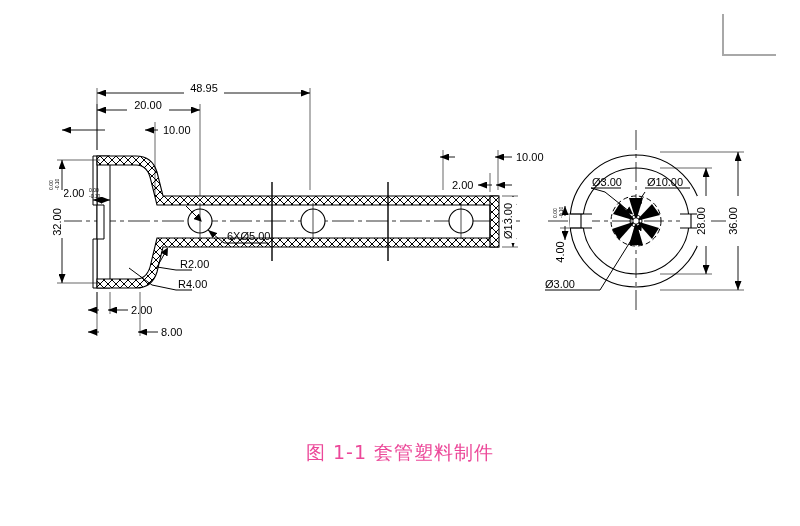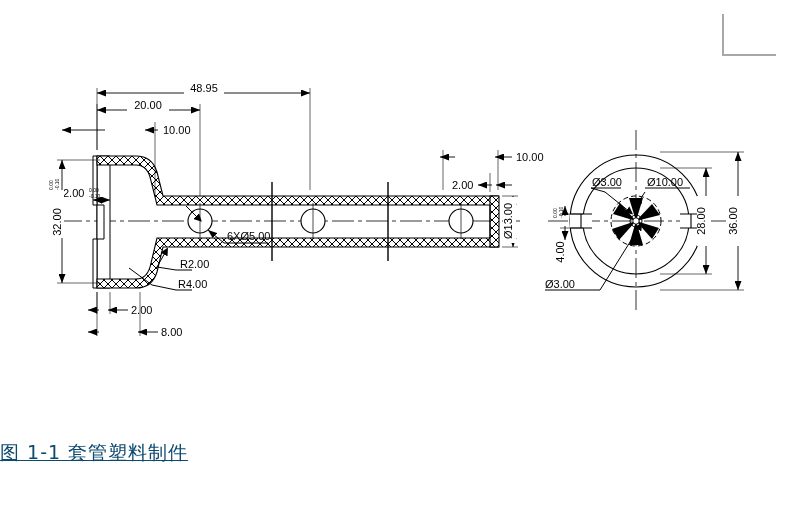--- a/index.html
+++ b/index.html
@@ -2,23 +2,23 @@
 <html><head>
 <meta charset="utf-8">
 <style>
   html,body{margin:0;padding:0;background:#ffffff;}
   body{width:800px;height:526px;position:relative;overflow:hidden;
        font-family:"Liberation Sans","DejaVu Sans",sans-serif;color:#000;}
   #sheet{position:absolute;inset:0;border-radius:15px;}
   svg{display:block;}
   .dimtext{font-family:"Liberation Sans","DejaVu Sans",sans-serif;font-size:11px;fill:#000;}
   .tolsmall{font-family:"Liberation Sans","DejaVu Sans",sans-serif;font-size:5px;fill:#000;}
-  .caption{position:absolute;left:0;right:0;top:440px;text-align:left;
+  .caption{position:absolute;left:0;right:0;top:440px;text-align:center;
            font-family:"DejaVu Sans","Liberation Sans",sans-serif;font-size:19px;
-           letter-spacing:1px;color:#0c4a6e;text-decoration:underline;}
+           letter-spacing:1px;color:#ec4899;}
   .cropmark{position:absolute;right:24px;top:14px;width:52px;height:40px;
             border-left:2px solid #a8a8a8;border-bottom:2px solid #a8a8a8;}
 </style>
 </head>
 <body>
 
 <div id="sheet">
 
   <div class="cropmark"></div>
 

